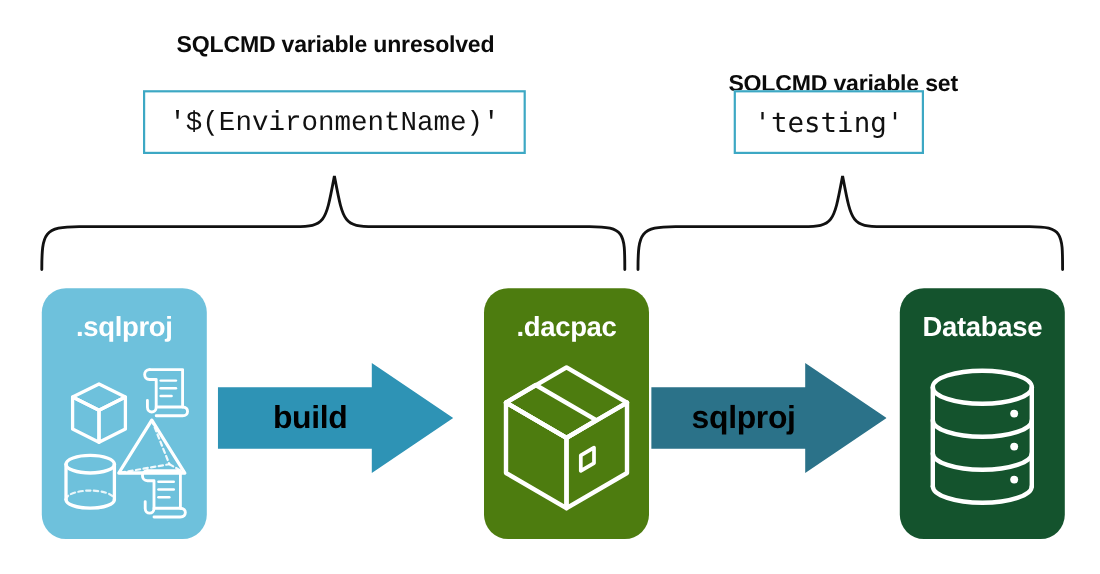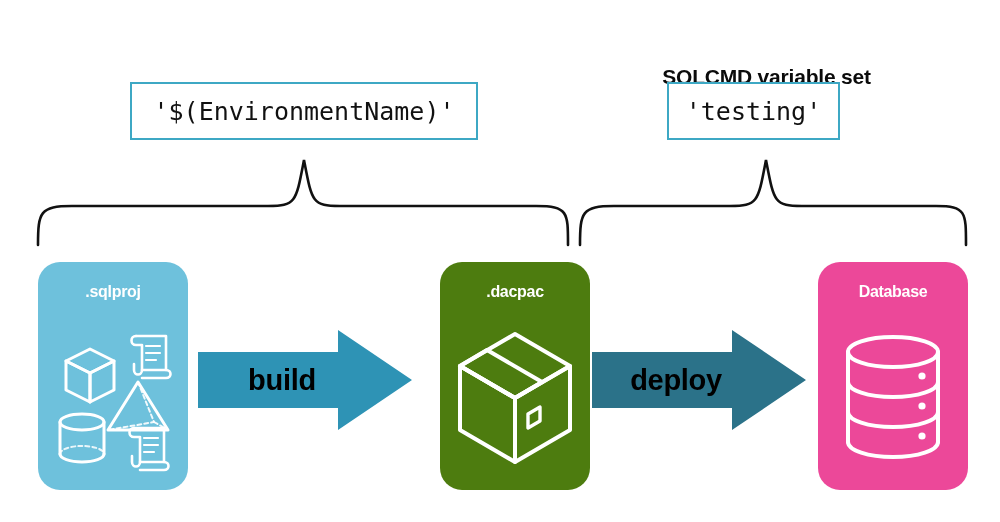--- a/index.html
+++ b/index.html
@@ -45,21 +45,21 @@
     background: #ffffff;
     display: flex;
     align-items: center;
     justify-content: center;
     font-family: "DejaVu Sans Mono", monospace;
     font-size: 25px;
     color: #111111;
     letter-spacing: 0px;
     white-space: nowrap;
   }
-  #code-box-left  { left: 130px; top: 82px; width: 348px; height: 58px; }
+  #code-box-left  { left: 130px; top: 82px; width: 348px; height: 58px; font-family: Liberation Mono, monospace; }
   #code-box-right { left: 667px; top: 82px; width: 173px; height: 58px; }
 
   
   .braces {
     position: absolute;
     left: 0; top: 140px;
     width: 1000px;
     height: 110px;
   }
 
@@ -67,31 +67,31 @@
   .entity {
     position: absolute;
     top: 262px;
     width: 150px;
     height: 228px;
     border-radius: 22px;
     overflow: hidden;
   }
   #entity-sqlproj  { left: 38px;  background: #6ec1dc; }
   #entity-dacpac   { left: 440px; background: #4d7c0f; }
-  #entity-database { left: 818px; background: #ec4899; }
+  #entity-database { left: 818px; background: #14532d; }
 
   .entity-label {
     position: absolute;
     top: 21px;
     left: 0;
     width: 100%;
     text-align: center;
     font-family: "Liberation Sans", sans-serif;
     font-weight: bold;
-    font-size: 16px;
+    font-size: 25px;
     color: #ffffff;
     letter-spacing: -0.3px;
     white-space: nowrap;
   }
 
   .entity-art {
     position: absolute;
     left: 0;
     top: 56px;
     width: 150px;
@@ -123,20 +123,21 @@
     color: #000000;
     letter-spacing: -0.3px;
     pointer-events: none;
   }
 </style>
 </head>
 <body>
 
 <div class="stage">
 
+  <div class="heading" id="heading-left">SQLCMD variable unresolved</div>
 
   <div class="heading" id="heading-right">SQLCMD variable set</div>
 
   <div class="code-box" id="code-box-left">'$(EnvironmentName)'</div>
 
   <div class="code-box" id="code-box-right">'testing'</div>
 
   <svg class="braces" viewBox="0 0 1000 110">
 
     <path fill="none" stroke="#111111" stroke-width="2.6" stroke-linecap="round" d="M 38 105
@@ -242,16 +243,16 @@
     <svg viewBox="0 0 214 100" width="214" height="100">
       <path d="M 0 22 L 140 22 L 140 0 L 214 50 L 140 100 L 140 78 L 0 78 Z" fill="#2e93b5"></path>
     </svg>
     <div class="arrow-label">build</div>
   </div>
 
   <div class="arrow" id="arrow-deploy">
     <svg viewBox="0 0 214 100" width="214" height="100">
       <path d="M 0 22 L 140 22 L 140 0 L 214 50 L 140 100 L 140 78 L 0 78 Z" fill="#2b7289"></path>
     </svg>
-    <div class="arrow-label">deploy</div>
+    <div class="arrow-label">sqlproj</div>
   </div>
 
 </div>
 
 </body></html>

